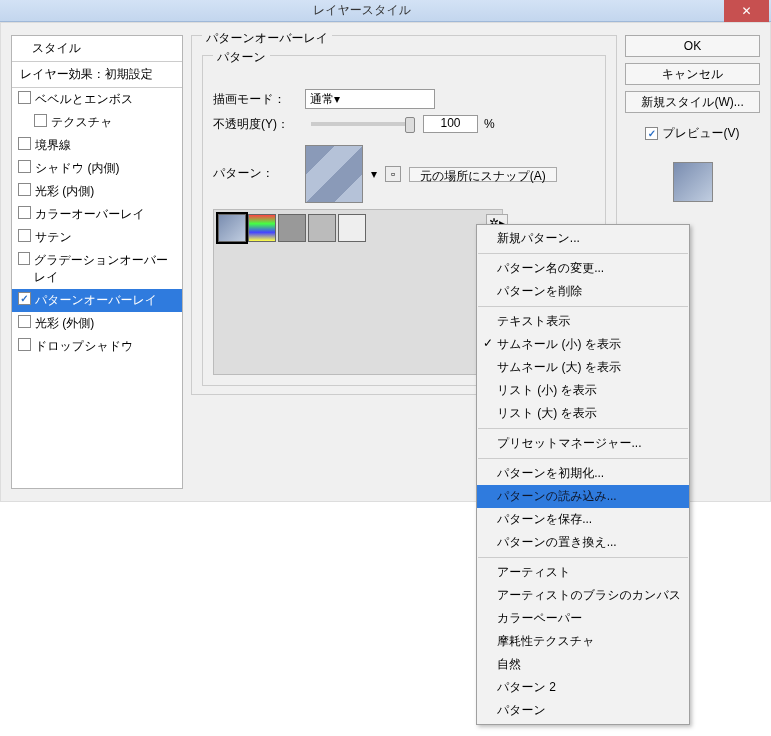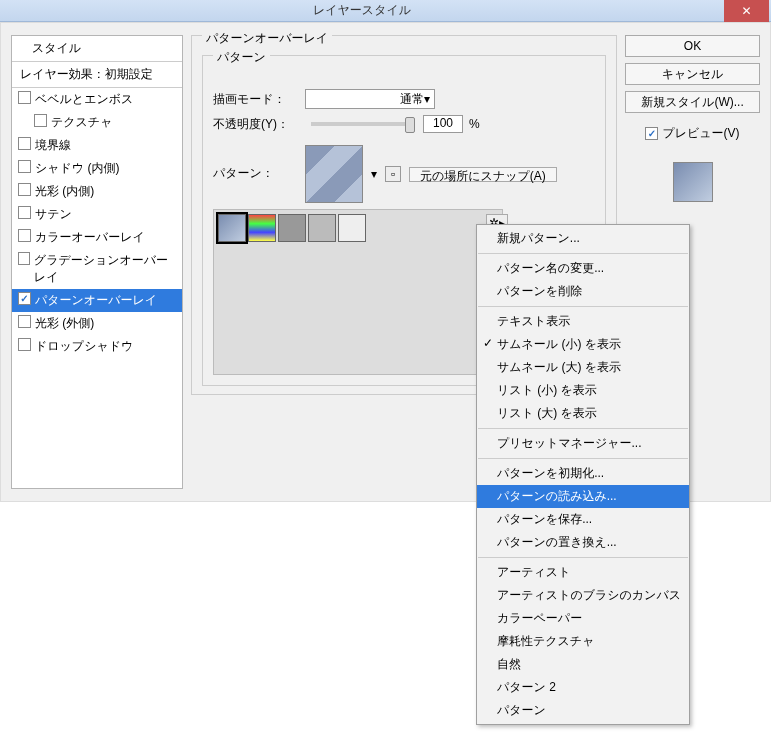--- a/index.html
+++ b/index.html
@@ -15,39 +15,39 @@
 .style-item.indent{padding-left:22px}
 .style-item.selected{background:#2f7bde;color:#fff}
 .chk{width:13px;height:13px;border:1px solid #888;background:#fff;display:inline-flex;align-items:center;justify-content:center;font-size:10px}
 .chk.checked::after{content:"✓";color:#2c6fc5;font-weight:bold}
 .center{flex:1}
 .groupbox{border:1px solid #ccc;padding:8px 10px;background:#f0f0f0;margin-bottom:6px}
 .group-title{position:relative;top:-14px;background:#f0f0f0;padding:0 4px;display:inline-block}
 .inner-group{border:1px solid #ccc;padding:10px;margin-top:-6px}
 .row{display:flex;align-items:center;margin:6px 0;gap:6px}
 .label{width:86px;}
-.select{flex:0 0 130px;height:20px;border:1px solid #999;background:#fff;padding:0 4px;display:flex;align-items:center;justify-content:flex-end}
+.select{flex:0 0 130px;height:20px;border:1px solid #999;background:#fff;padding:0 4px;display:flex;align-items:center;justify-content:flex-start}
 .slider{width:100px;height:4px;background:#ccc;margin:0 6px;position:relative}
 .slider::after{content:"";position:absolute;right:-4px;top:-5px;width:8px;height:14px;background:#ddd;border:1px solid #888;border-radius:2px}
-.numbox{width:40px;height:18px;border:1px solid #999;background:#fff;text-align:center}
+.numbox{width:55px;height:18px;border:1px solid #999;background:#fff;text-align:center}
 .pattern-swatch{width:58px;height:58px;border:1px solid #888;background:linear-gradient(135deg,#8a9ab8 25%,#b5c2d8 25% 50%,#8a9ab8 50% 75%,#b5c2d8 75%);display:inline-block}
 .mini-btn{width:16px;height:16px;border:1px solid #999;background:#eee;display:inline-flex;align-items:center;justify-content:center}
 .snap-btn{height:15px;border:1px solid #aaa;background:#f6f6f6;padding:0 10px}
 .pattern-picker{width:290px;height:166px;border:1px solid #bbb;background:#ddd;margin-top:6px;position:relative;padding:4px}
 .swset{display:flex;gap:2px}
 .sw{width:28px;height:28px;border:1px solid #666}
 .sw.sel{outline:2px solid #000}
 .gear{position:absolute;right:-6px;top:4px;width:22px;height:18px;border:1px solid #aaa;background:#eee;display:flex;align-items:center;justify-content:center}
 .right{width:135px;display:flex;flex-direction:column;gap:6px}
 .btn{height:22px;border:1px solid #aaa;background:#f6f6f6;display:flex;align-items:center;justify-content:center}
 .preview-chk{display:flex;align-items:center;justify-content:center;gap:4px;margin-top:6px}
 .preview-img{width:40px;height:40px;border:1px solid #888;background:linear-gradient(135deg,#7a8db0,#c0cde0);margin:14px auto}
 .context-menu{position:absolute;left:476px;top:224px;width:214px;background:#f2f2f2;border:1px solid #a0a0a0;box-shadow:2px 2px 4px rgba(0,0,0,.25);padding:2px 0}
 .menu-item{padding:3px 20px;white-space:nowrap}
-.menu-item.highlight{background:#2f7bde;color:#ffffff}
+.menu-item.highlight{background:#2f7bde;color:#0f172a}
 .menu-sep{height:1px;background:#ccc;margin:3px 1px}
 .menu-check{position:absolute;left:6px}
 </style>
 </head>
 <body>
 
 <div class="titlebar">
   <span class="title">レイヤースタイル</span>
   <div class="close-btn">
       <span>✕</span>
@@ -74,25 +74,25 @@
         <div class="style-item">
           <span class="chk"></span>
           <span>シャドウ (内側)</span>
         </div>
         <div class="style-item">
           <span class="chk"></span>
           <span>光彩 (内側)</span>
         </div>
         <div class="style-item">
           <span class="chk"></span>
-          <span>サテン</span>
+          <span>カラーオーバーレイ</span>
         </div>
         <div class="style-item">
           <span class="chk"></span>
-          <span>カラーオーバーレイ</span>
+          <span>サテン</span>
         </div>
         <div class="style-item">
           <span class="chk"></span>
           <span>グラデーションオーバーレイ</span>
         </div>
         <div class="style-item selected">
           <span class="chk checked"></span>
           <span>パターンオーバーレイ</span>
         </div>
         <div class="style-item">

